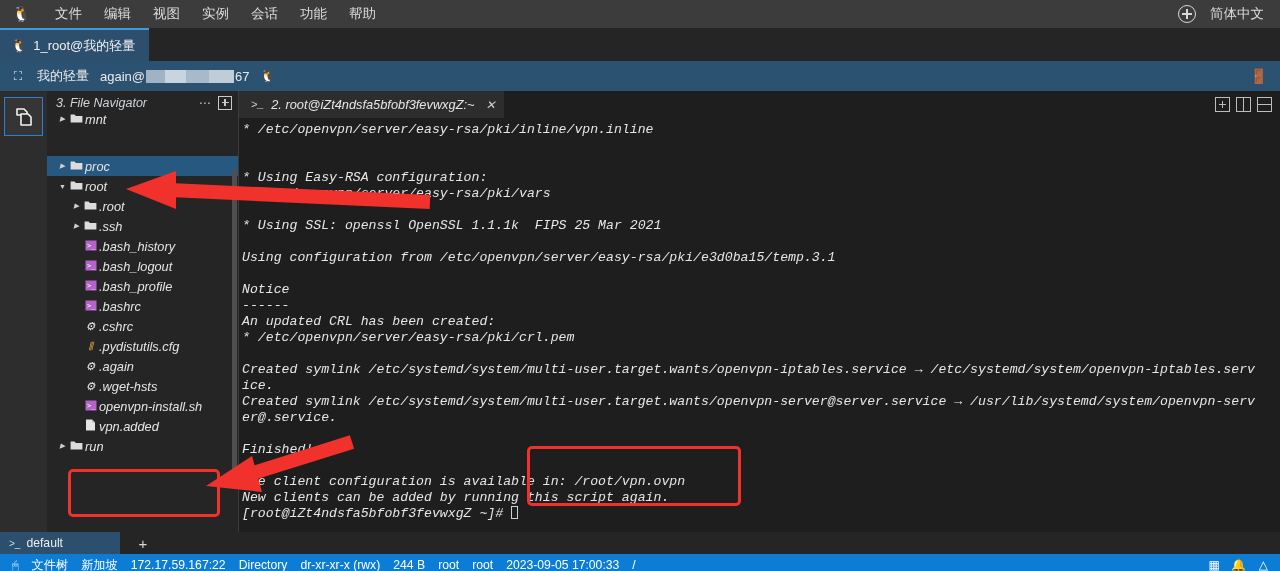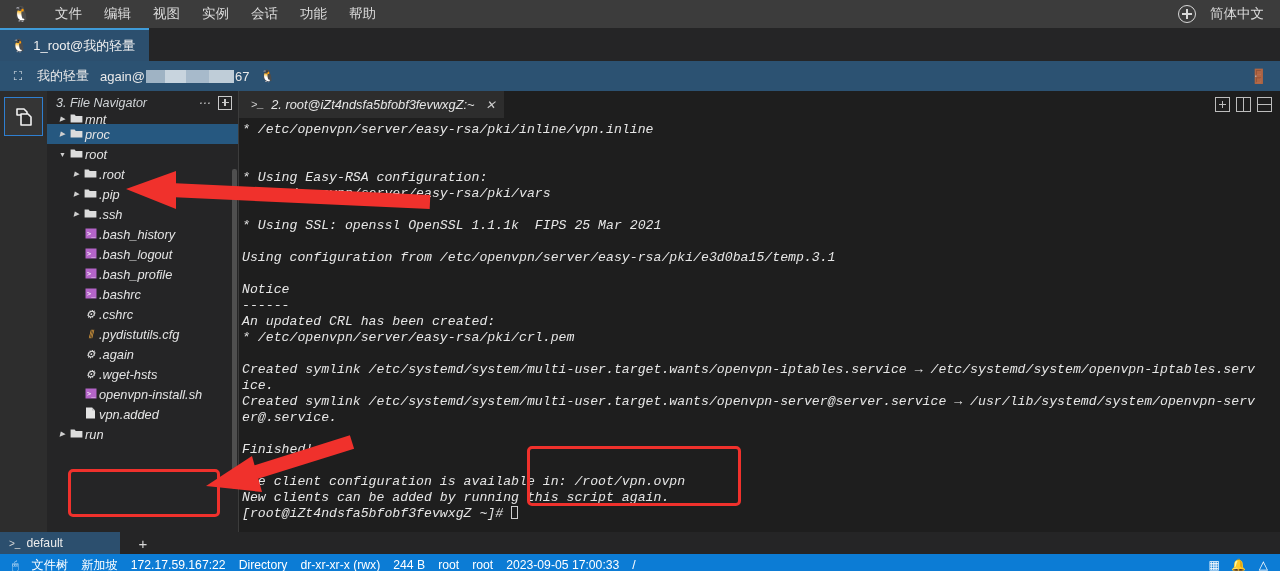--- a/index.html
+++ b/index.html
@@ -77,21 +77,21 @@
   .navhdr .dots { letter-spacing: 1px; font-size: 12px; color: #c9c9c9; margin-right: 7px; }
   .navhdr .boxplus {
     width: 14px; height: 14px; border: 1.3px solid #c9c9c9; position: relative;
   }
   .navhdr .boxplus::before, .navhdr .boxplus::after { content:""; position:absolute; background:#c9c9c9; }
   .navhdr .boxplus::before { left:2.5px; right:2.5px; top:5.4px; height:1.3px; }
   .navhdr .boxplus::after { top:2.5px; bottom:2.5px; left:5.4px; width:1.3px; }
 
   .tree { flex: 1; overflow: hidden; position: relative; font-size: 12.8px; color: #e2e2e2; }
   .trow { height: 20px; display: flex; align-items: center; white-space: nowrap; }
-  .trow.sel { background: #265880; }
+  .trow.sel { background: #265880; margin-top: 32px; }
   .trow .arrow { width: 11px; font-size: 7px; color: #cfcfcf; text-align: center; flex: none; }
   .trow .arrow.open { color: #cfcfcf; }
   .trow .ico { width: 17px; flex: none; text-align: center; font-size: 11px; }
   .trow .lbl { color: #e4e4e4; }
   .ico.folder { color: #dcdcdc; }
   .ico.sh { color: #b76fc4; }
   .ico.gear { color: #e8e8e8; }
   .ico.cfg { color: #e8a33d; }
   .ico.file { color: #d8d8d8; }
 
@@ -233,28 +233,20 @@
               </svg></span>
             <span class="lbl">root</span>
           </div>
           <div class="trow">
             <span style="display: inline-block; width: 24px;"></span>
             <span class="arrow">▶</span>
             <span class="ico folder"><svg width="13" height="11" viewBox="0 0 13 11">
                 <path d="M0.6 1.6 h4 l1.2 1.4 h6.6 v6.6 h-11.8 z" fill="#dcdcdc"></path>
               </svg></span>
             <span class="lbl">.root</span>
-          </div>
-          <div class="trow">
-            <span style="display: inline-block; width: 24px;"></span>
-            <span class="arrow">▶</span>
-            <span class="ico folder"><svg width="13" height="11" viewBox="0 0 13 11">
-                <path d="M0.6 1.6 h4 l1.2 1.4 h6.6 v6.6 h-11.8 z" fill="#dcdcdc"></path>
-              </svg></span>
-            <span class="lbl">.pip</span>
           </div>
           <div class="trow">
             <span style="display: inline-block; width: 24px;"></span>
             <span class="arrow">▶</span>
             <span class="ico folder"><svg width="13" height="11" viewBox="0 0 13 11">
                 <path d="M0.6 1.6 h4 l1.2 1.4 h6.6 v6.6 h-11.8 z" fill="#dcdcdc"></path>
               </svg></span>
             <span class="lbl">.ssh</span>
           </div>
           <div class="trow">

